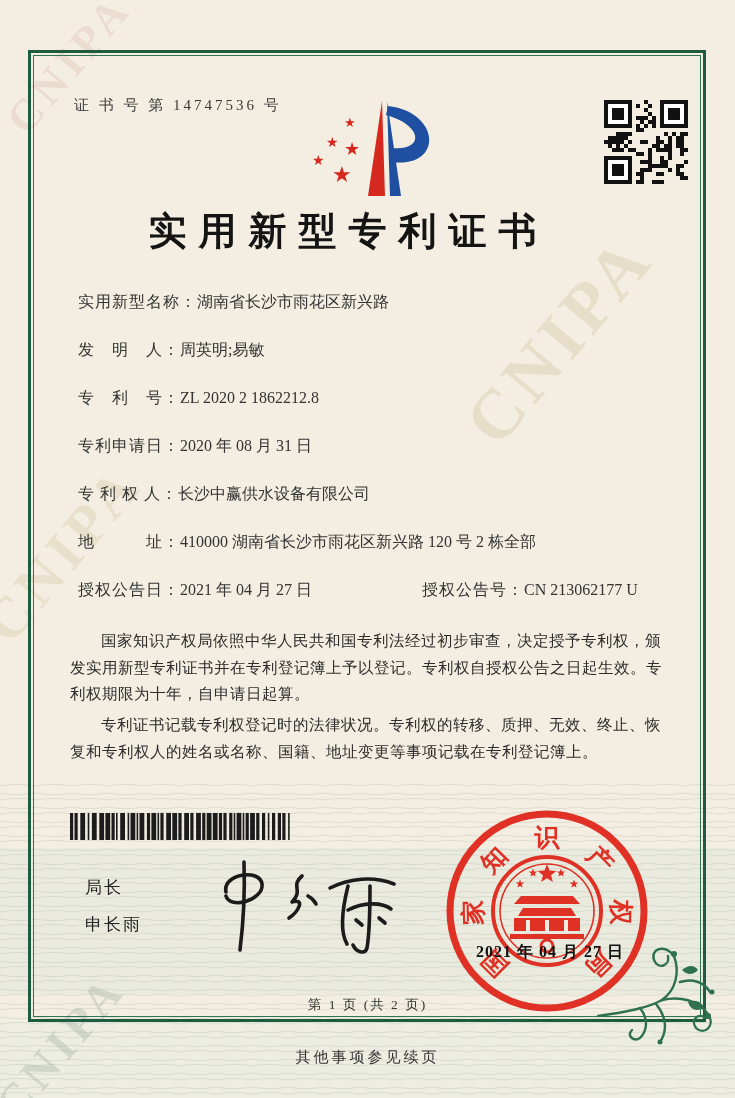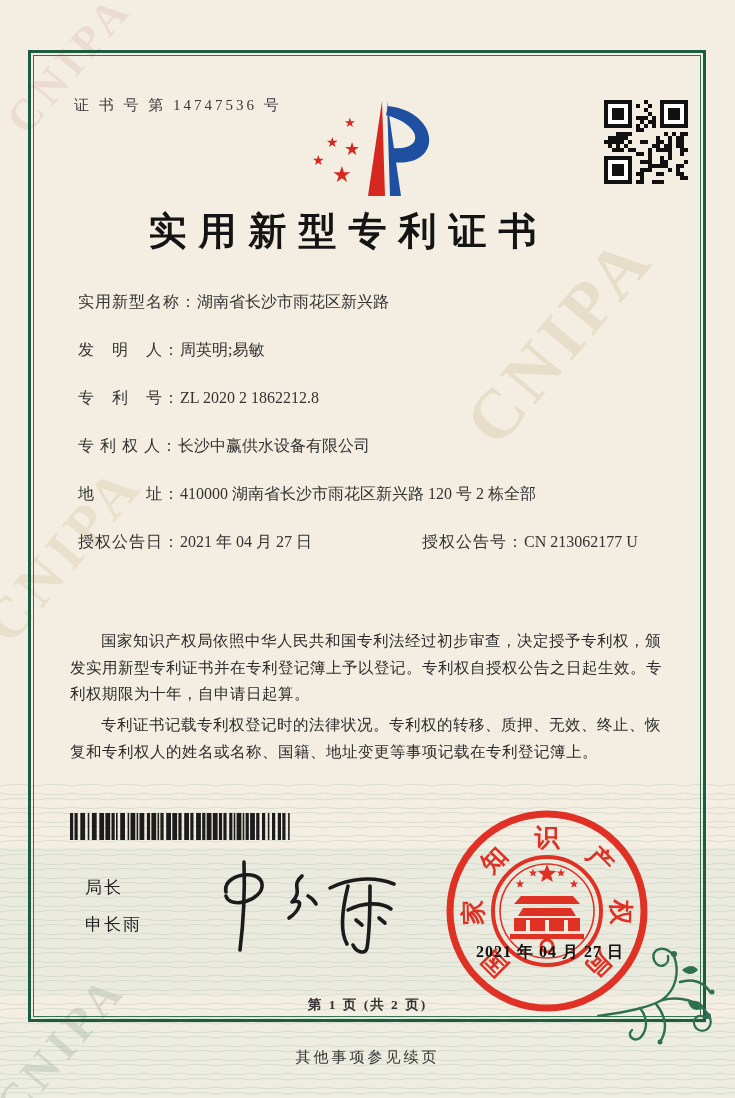--- a/index.html
+++ b/index.html
@@ -37,21 +37,21 @@
   
   .paras{left:66px;top:624px;width:604px;font-size:15.5px;line-height:1.72;
          color:#2c2c2c;}
   .paras p{margin:4px;text-indent:2em;letter-spacing:.5px;}
   
   .director{left:85px;top:876px;font-size:17px;color:#222;}
   .director div{margin-bottom:14px;letter-spacing:2px;}
   .seal-date{left:452px;top:942px;width:196px;text-align:center;font-size:16px;
              color:#111;letter-spacing:1px;font-weight:bold;}
   .pagenum{left:0;top:996px;width:735px;text-align:center;font-size:13.5px;
-           letter-spacing:2px;color:#333;font-weight:bold;}
+           letter-spacing:2px;color:#333;}
   .note{left:0;top:1048px;width:735px;text-align:center;font-size:15px;
         letter-spacing:3px;color:#333;font-family:Liberation Mono, monospace;}
 </style>
 </head>
 <body>
 
 <div class="page">
 
   <svg id="waves" class="abs" width="735" height="1098" style="left:0;top:0;pointer-events:none;">
       <rect x="0" y="848" width="735" height="146" fill="#dfe6dc" opacity="0.45"></rect>
@@ -272,20 +272,23 @@
     <div class="frow">
       <span class="lab">实用新型名称：</span><span>湖南省长沙市雨花区新兴路</span>
     </div>
     <div class="frow">
       <span class="lab">发　明　人：</span><span>周英明;易敏</span>
     </div>
     <div class="frow">
       <span class="lab">专　利　号：</span><span>ZL 2020 2 1862212.8</span>
     </div>
     <div class="frow">
+      <span class="lab">专利申请日：</span><span>2020 年 08 月 31 日</span>
+    </div>
+    <div class="frow">
       <span class="lab">专 利 权 人：</span><span>长沙中赢供水设备有限公司</span>
     </div>
     <div class="frow">
       <span class="lab">地　　　址：</span><span>410000 湖南省长沙市雨花区新兴路 120 号 2 栋全部</span>
     </div>
     <div class="frow">
       <span class="lab">授权公告日：</span><span>2021 年 04 月 27 日</span>
       <span class="grant2">
         <span class="lab">授权公告号：</span><span>CN 213062177 U</span>
       </span>

